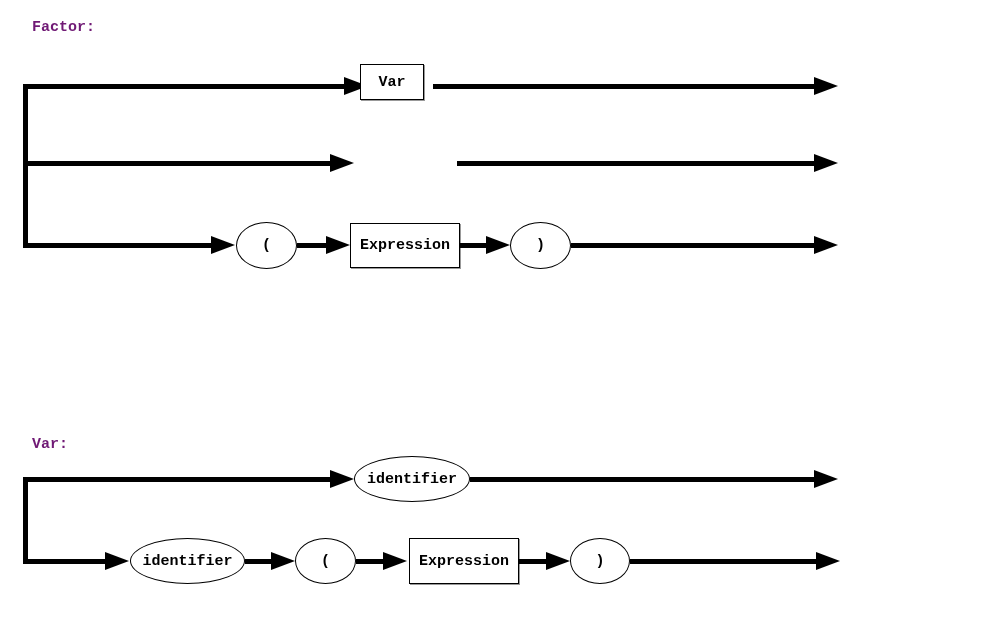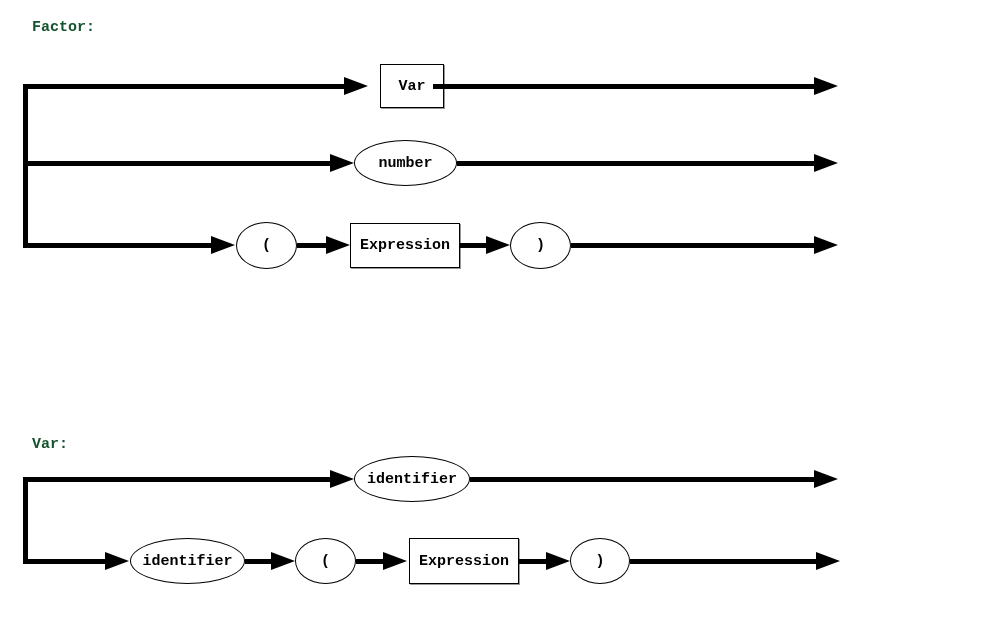--- a/index.html
+++ b/index.html
@@ -5,21 +5,21 @@
   html, body { margin: 0; padding: 0; }
   body {
     width: 987px; height: 637px;
     background: #ffffff;
     font-family: "Liberation Mono", "DejaVu Sans Mono", monospace;
     overflow: hidden;
   }
   .canvas { position: relative; width: 987px; height: 637px; background: #ffffff; }
   .title {
     position: absolute;
-    font-size: 15px; font-weight: bold; color: #14532d;
+    font-size: 15px; font-weight: bold; color: #701a75;
     letter-spacing: 0px; white-space: pre;
   }
   .hline { position: absolute; height: 5px; background: #000; }
   .vline { position: absolute; width: 5px; background: #000; }
   .arrow {
     position: absolute; width: 0; height: 0;
     border-top: 9px solid transparent;
     border-bottom: 9px solid transparent;
     border-left: 24px solid #000;
   }
@@ -36,27 +36,26 @@
 <body>
 
 <div class="canvas">
 
   <div class="title" style="left:32px; top:19px;">Factor:</div>
 
   <div class="vline" style="left:23px; top:84px; height:164px;"></div>
 
   <div class="hline" style="left:23px; top:84px; width:321px;"></div>
   <div class="arrow" style="left:344px; top:77px;"></div>
-  <div class="node box" style="left:380px; top:64px; width:64px; height:44px;">Var</div>
+  <div class="node box" style="left:360px; top:64px; width:64px; height:36px;">Var</div>
   <div class="hline" style="left:433px; top:84px; width:381px;"></div>
   <div class="arrow" style="left:814px; top:77px;"></div>
 
   <div class="hline" style="left:23px; top:161px; width:307px;"></div>
   <div class="arrow" style="left:330px; top:154px;"></div>
-  <div class="node ellipse" style="left:354px; top:140px; width:103px; height:46px;">number</div>
   <div class="hline" style="left:457px; top:161px; width:357px;"></div>
   <div class="arrow" style="left:814px; top:154px;"></div>
 
   <div class="hline" style="left:23px; top:243px; width:188px;"></div>
   <div class="arrow" style="left:211px; top:236px;"></div>
   <div class="node ellipse" style="left:236px; top:222px; width:61px; height:47px;">(</div>
   <div class="hline" style="left:297px; top:243px; width:29px;"></div>
   <div class="arrow" style="left:326px; top:236px;"></div>
   <div class="node box" style="left:350px; top:223px; width:110px; height:45px;">Expression</div>
   <div class="hline" style="left:460px; top:243px; width:26px;"></div>

